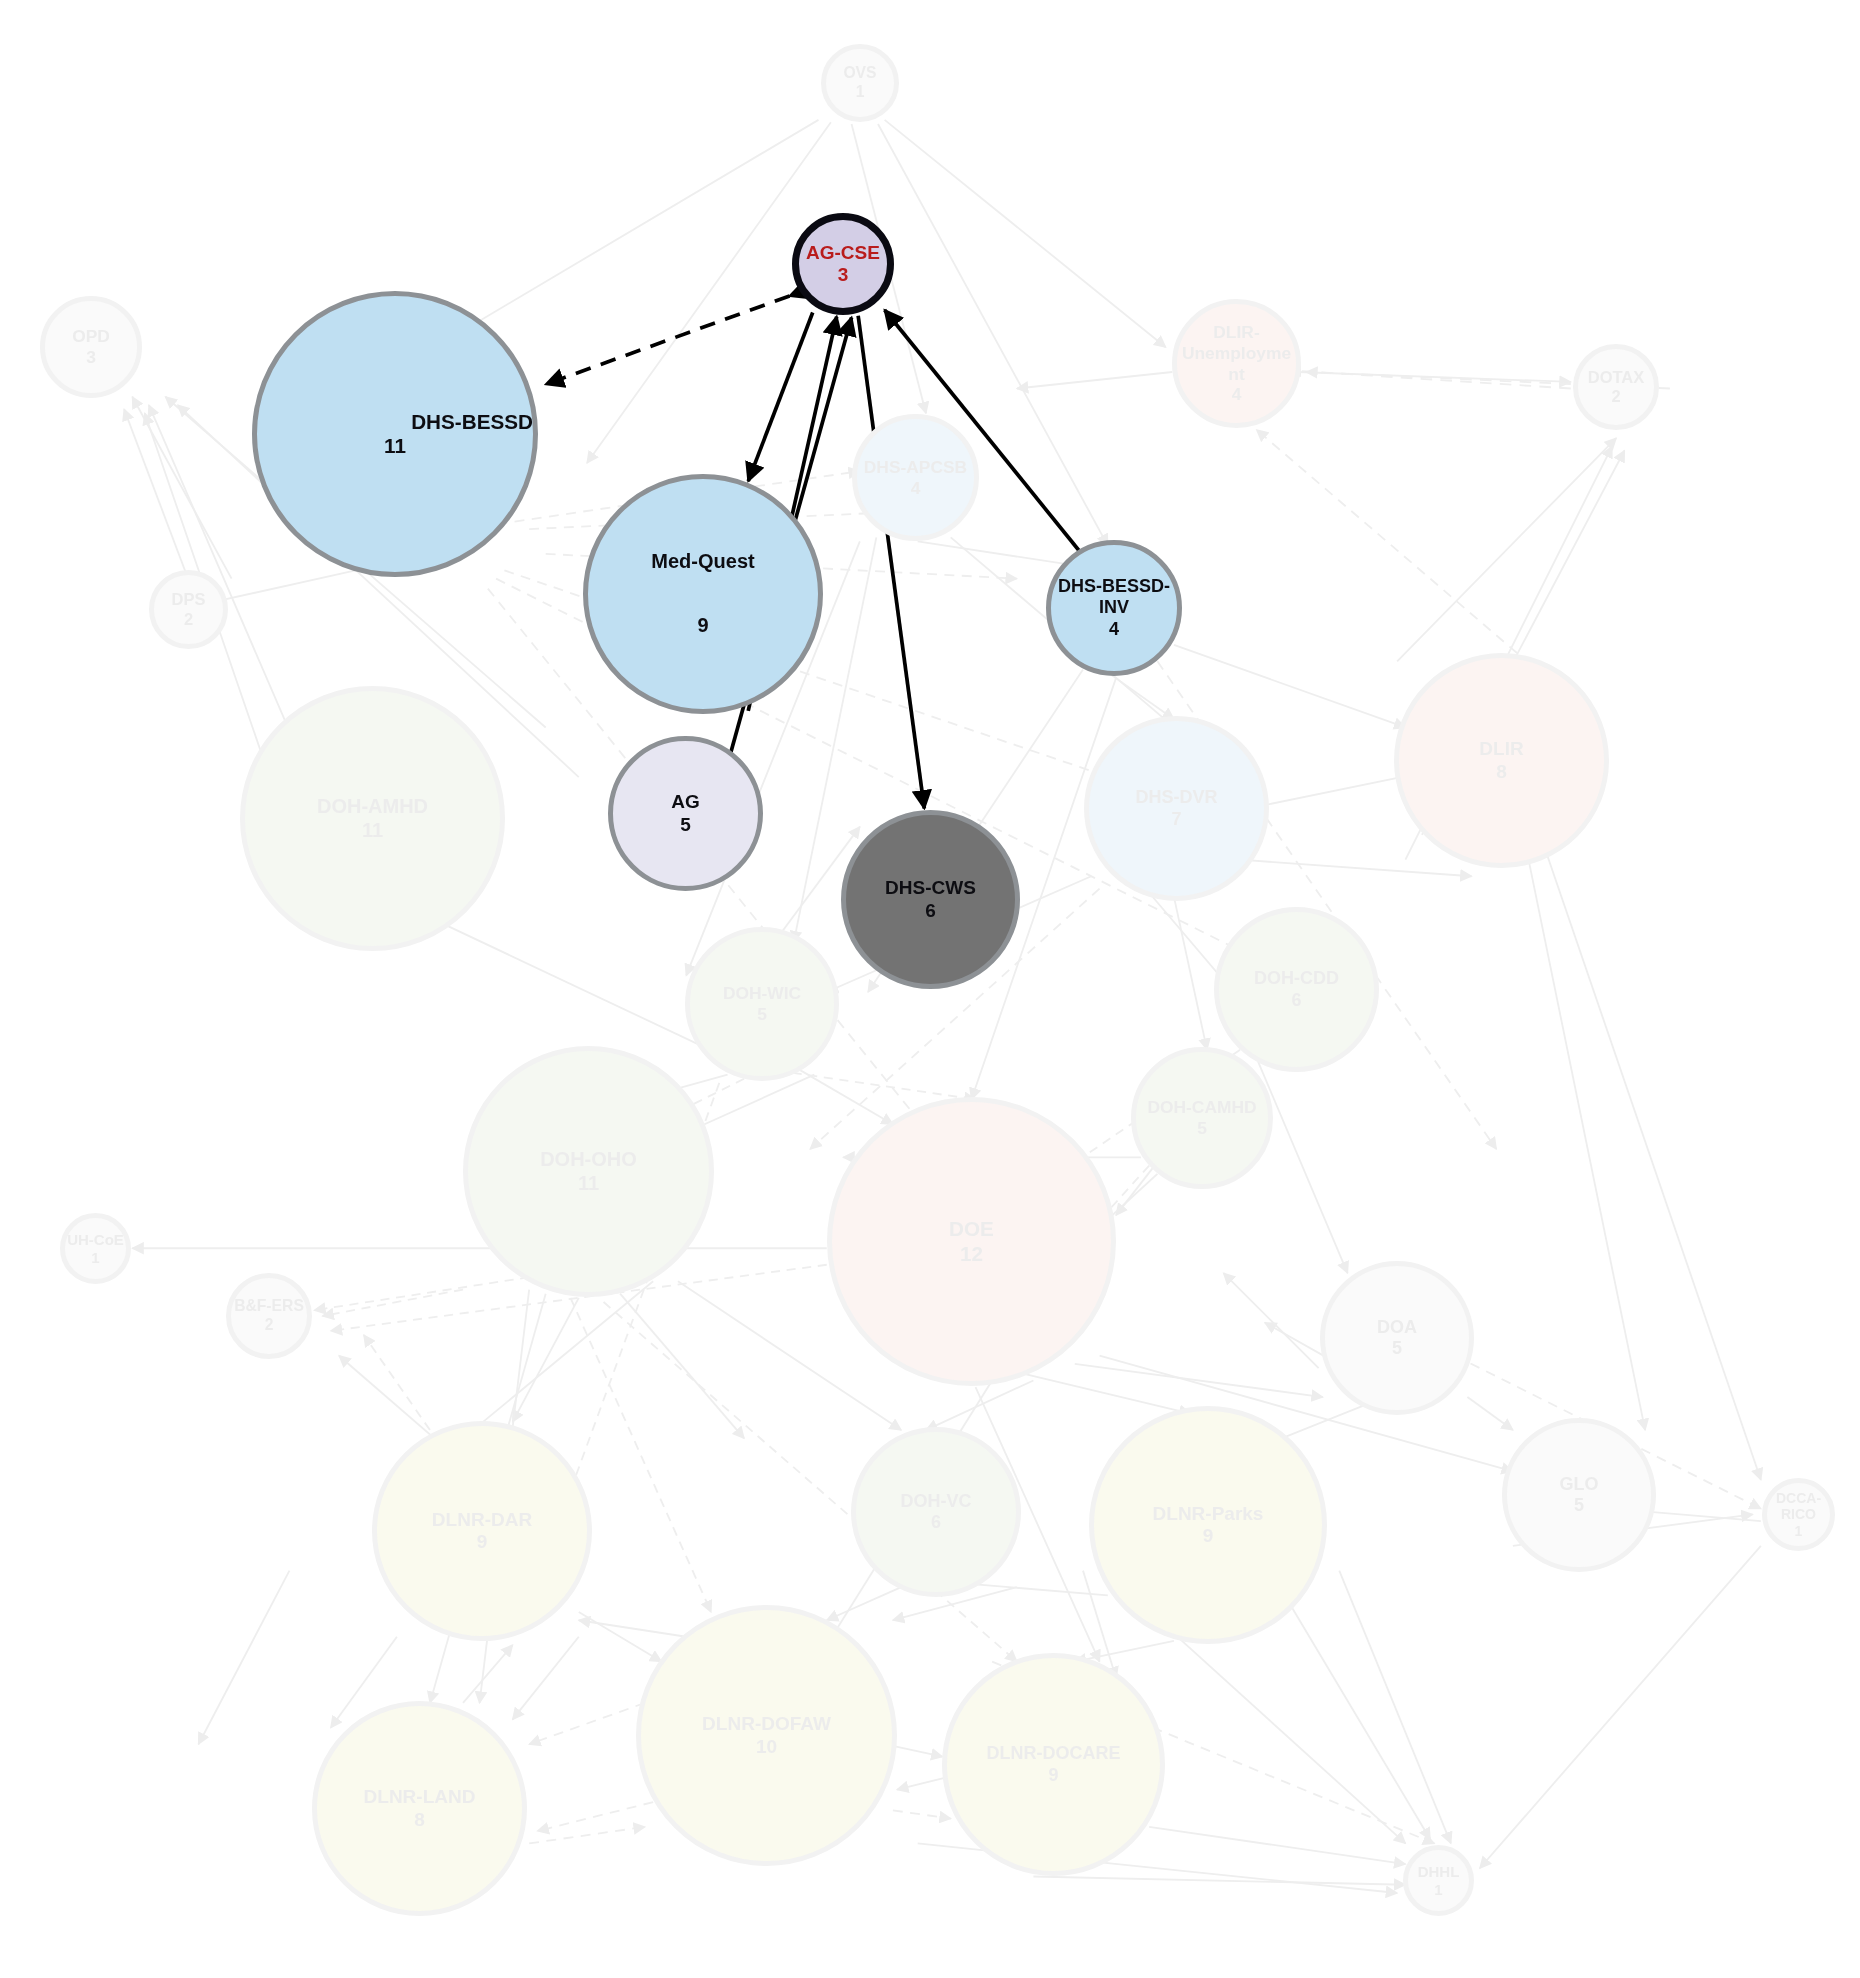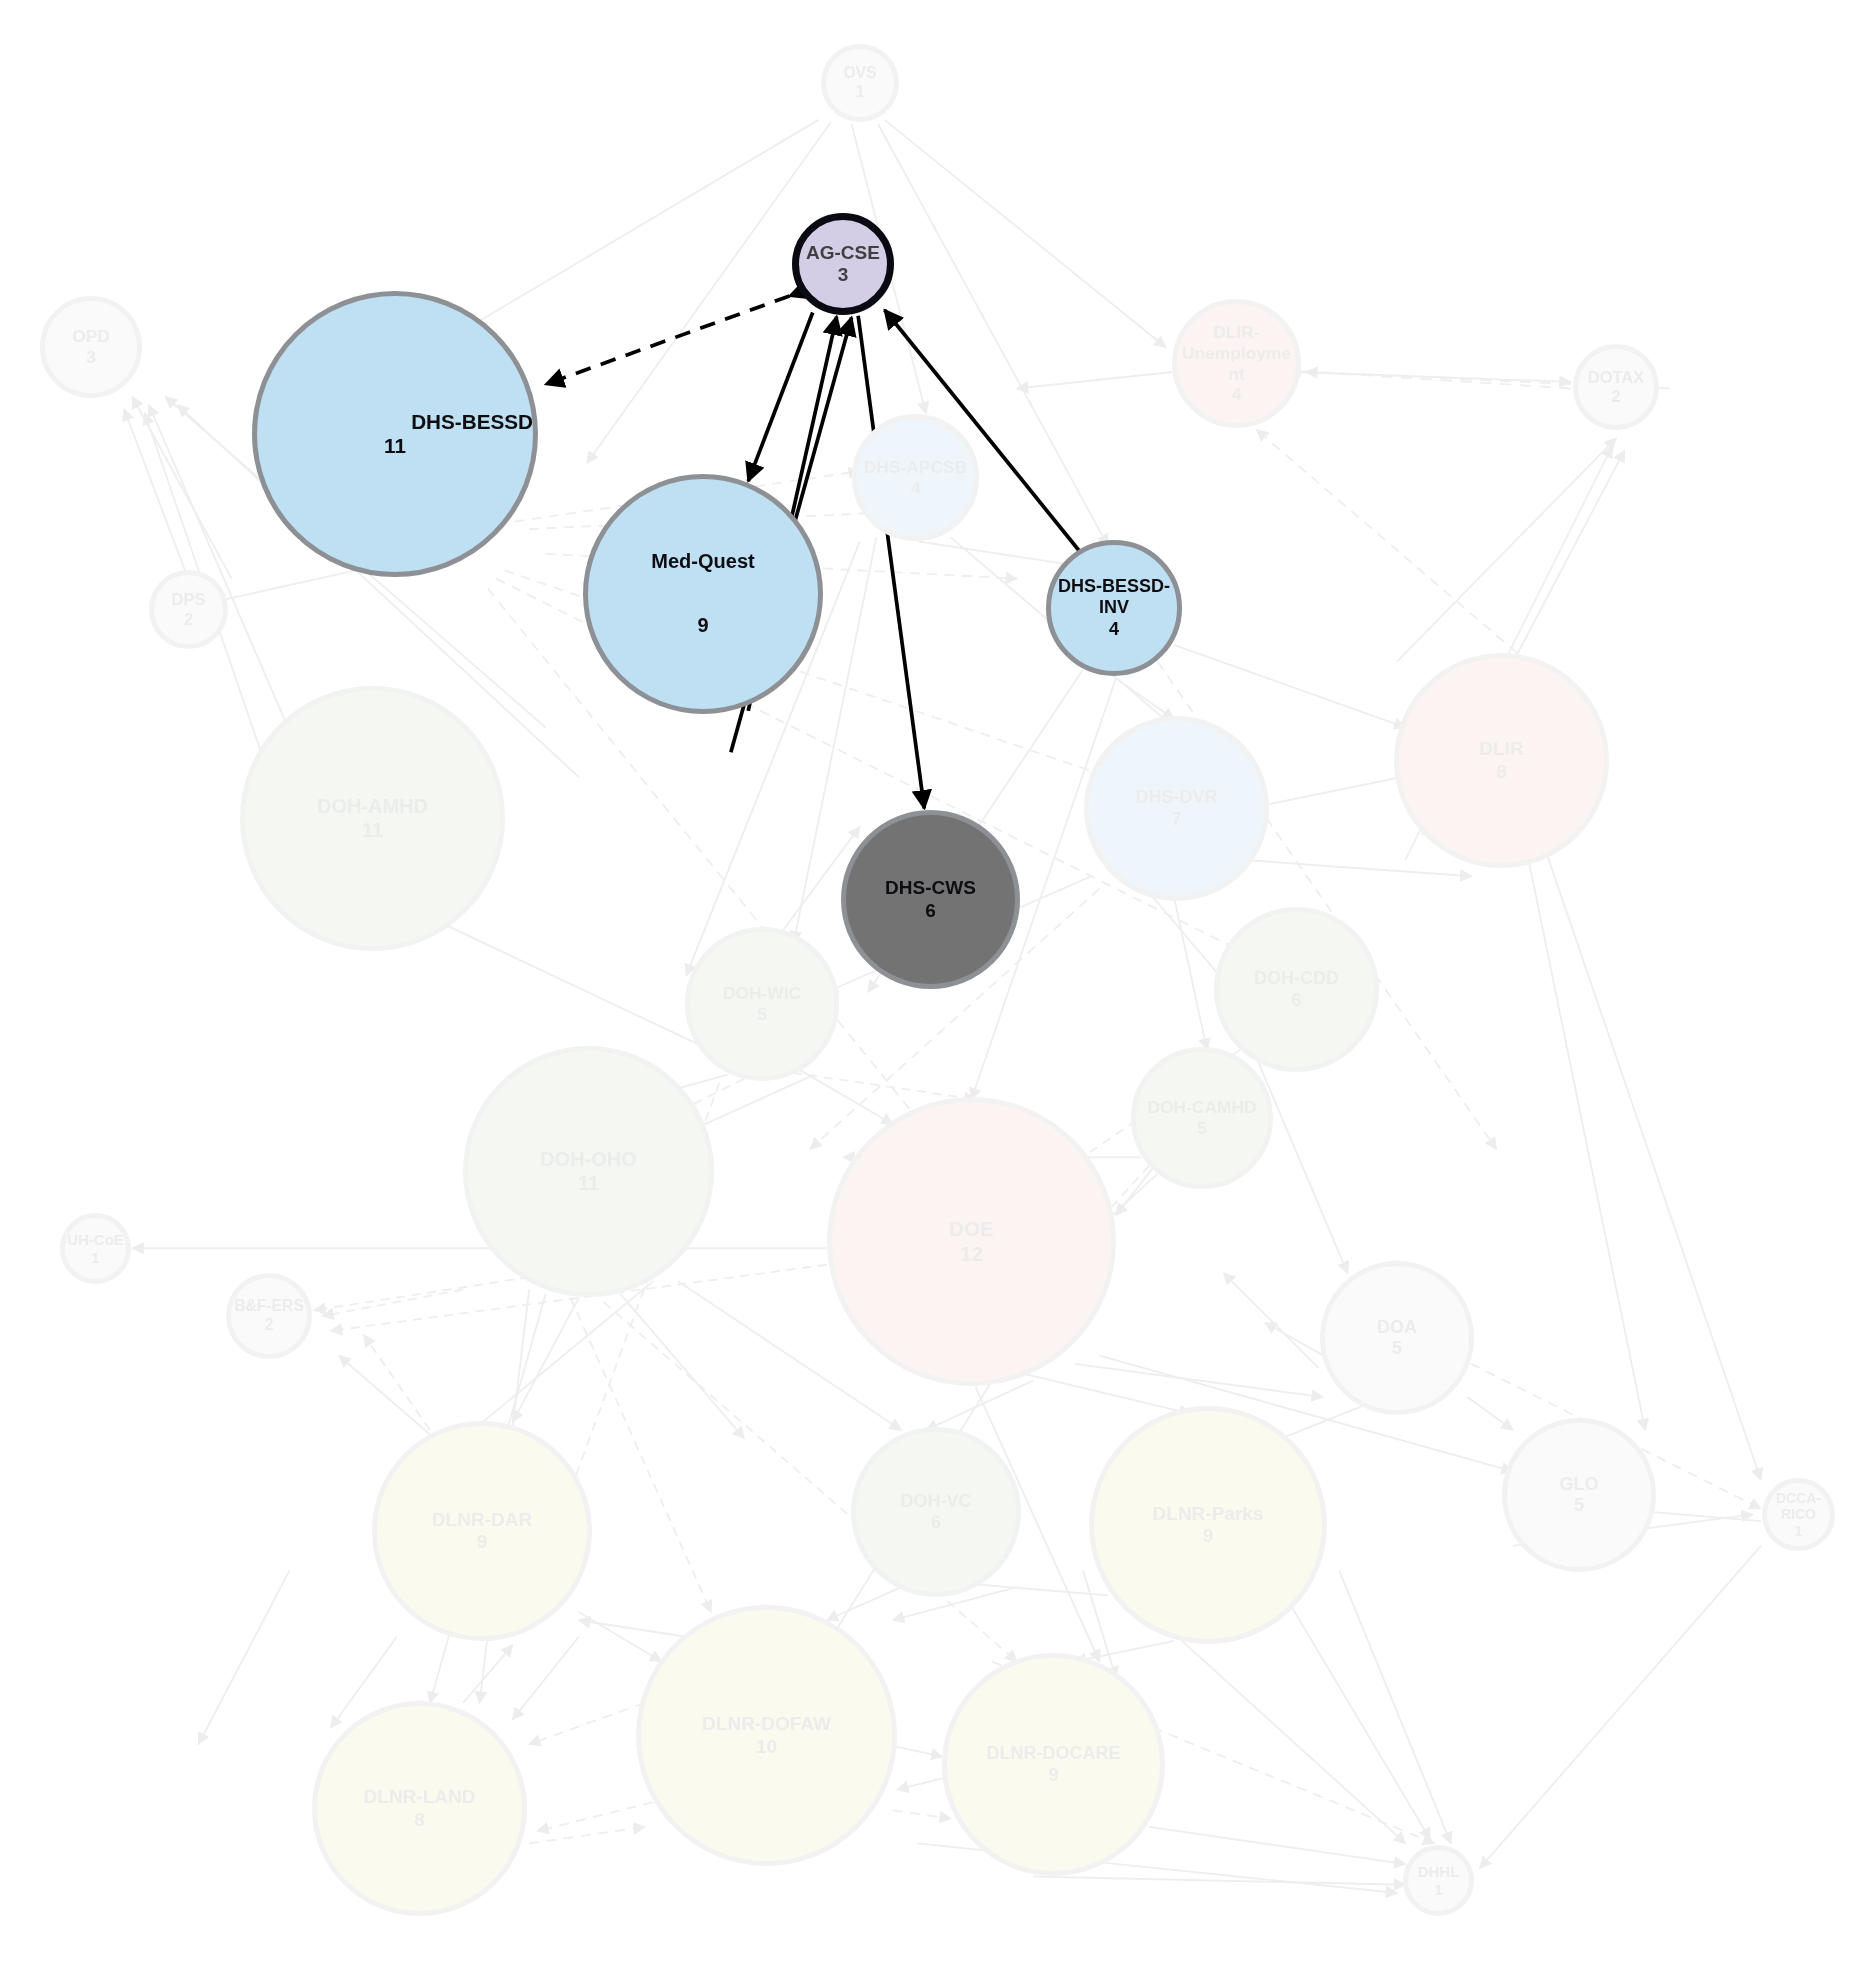--- a/index.html
+++ b/index.html
@@ -50,21 +50,21 @@
   }
   .node .node-count {
     font-weight: bold;
     display: block;
   }
   
   .tier-focus {
     border-width: 7.4px;
     border-style: solid;
     border-color: #0a0a12;
-    color: #404040;
+    color: #b91c1c;
     z-index: 40;
   }
   .tier-strong {
     border-width: 5.8px;
     border-style: solid;
     border-color: #8d9195;
     color: #0d0d12;
     z-index: 30;
   }
   .tier-faded {
@@ -283,20 +283,24 @@
         <span class="node-count">2</span>
       </div>
       <div class="node tier-faded" style="left: 1394px; top: 653px; width: 215px; height: 215px; background: rgb(252, 244, 242); font-size: 19px;">
         <span class="node-label">DLIR</span>
         <span class="node-count">8</span>
       </div>
       <div class="node tier-faded" style="left: 240px; top: 686px; width: 265px; height: 265px; background: rgb(245, 248, 242); font-size: 20px;">
         <span class="node-label">DOH-AMHD</span>
         <span class="node-count">11</span>
       </div>
+      <div class="node tier-strong" style="left: 608px; top: 736px; width: 155px; height: 155px; background: rgb(231, 230, 242); font-size: 19px;">
+        <span class="node-label">AG</span>
+        <span class="node-count">5</span>
+      </div>
       <div class="node tier-faded" style="left: 1084px; top: 716px; width: 185px; height: 185px; background: rgb(239, 246, 251); font-size: 18px;">
         <span class="node-label">DHS-DVR</span>
         <span class="node-count">7</span>
       </div>
       <div class="node tier-strong" style="left: 841px; top: 810px; width: 179px; height: 179px; background: #737373; font-size: 19px;">
         <span class="node-label">DHS-CWS</span>
         <span class="node-count">6</span>
       </div>
       <div class="node tier-faded" style="left: 685px; top: 927px; width: 154px; height: 154px; background: rgb(245, 248, 242); font-size: 17.4px;">
         <span class="node-label">DOH-WIC</span>

